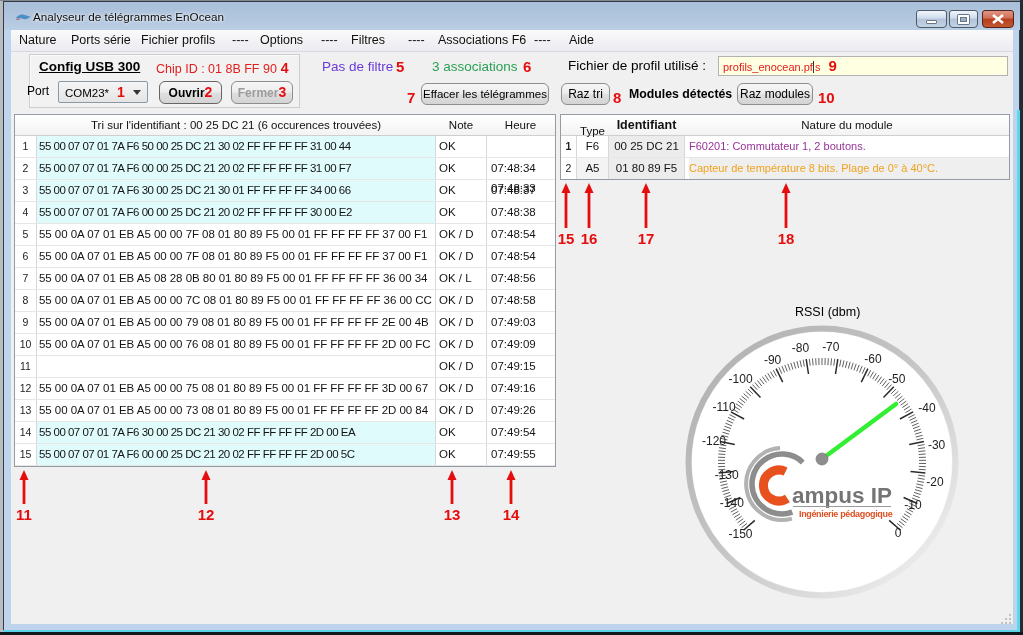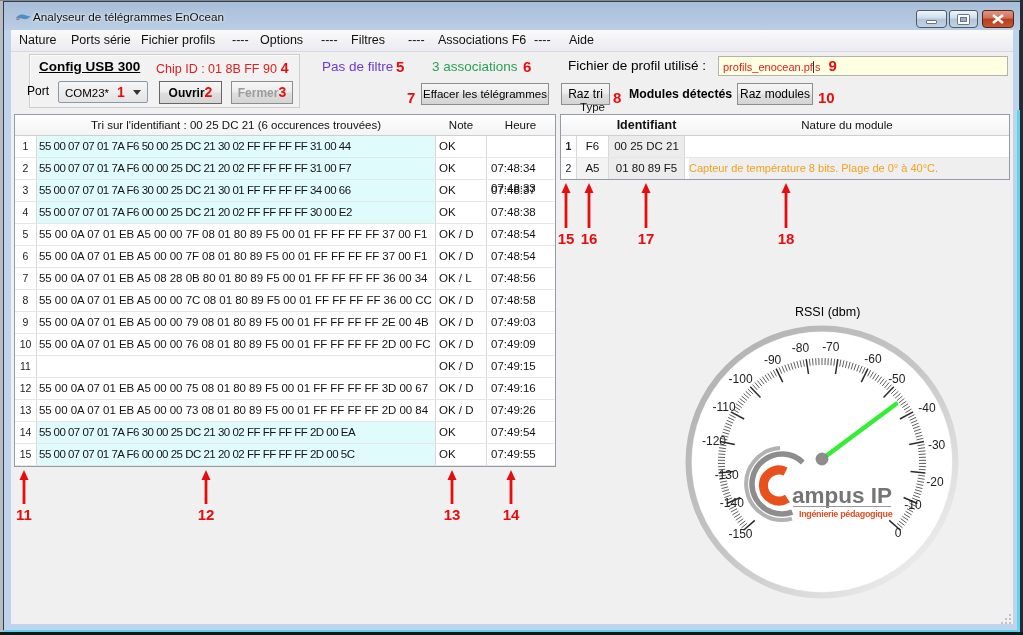--- a/index.html
+++ b/index.html
@@ -7,21 +7,21 @@
 #leftout {position:absolute;left:0;top:0;width:3px;height:632px;background:#b9bdc2}
 #topout {position:absolute;left:0;top:0;width:1023px;height:1px;background:#83888e}
 #rightcyan {position:absolute;left:1017px;top:110px;width:3px;height:522px;background:#5fd6ea}
 #rightdark {position:absolute;left:1020px;top:0px;width:3px;height:635px;background:#232b33}
 #tbar {position:absolute;left:4px;top:2px;width:1016px;height:28px;background:linear-gradient(#a9bed8,#b9cde4)}
 #menu {position:absolute;left:11px;top:30px;width:1002px;height:22px;background:linear-gradient(#fafafa,#ebebf1);border-bottom:1px solid #d4d9e4}
 #client {position:absolute;left:11px;top:52px;width:1002px;height:572px;background:#f0f0f0}
 #cyanline {position:absolute;left:3px;top:630px;width:1017px;height:2px;background:#5ad2e8}
 #botdark {position:absolute;left:0px;top:632px;width:1023px;height:3px;background:#10181e}
 .mi {position:absolute;top:3px;font-size:12.5px;color:#101010}
-.btn {position:absolute;border:1px solid #8e8e8e;border-radius:0;background:linear-gradient(#f6f6f6,#ededed 45%,#dedede 55%,#d4d4d4);font-size:12px;color:#000;text-align:center}
+.btn {position:absolute;border:1px solid #8e8e8e;border-radius:6px;background:linear-gradient(#f6f6f6,#ededed 45%,#dedede 55%,#d4d4d4);font-size:12px;color:#000;text-align:center}
 .rn {position:absolute;font-size:15px;font-weight:bold;color:#e50d0d}
 .ra {color:#e50d0d;font-weight:bold}
 .tc {position:absolute;font-size:11.5px;color:#141414;line-height:21px;white-space:nowrap;overflow:hidden}
 .ctr {text-align:center}
 .hd2 {color:#111;font-size:11.5px}
 .num {font-size:10.5px;color:#222}
 .sp1 {letter-spacing:-0.5px}
 .sp2 {letter-spacing:-0.04px}
 </style></head><body>
 <div id="winborder"></div>
@@ -165,27 +165,28 @@
     <div style="position:absolute;left:37px;top:444px;width:398px;height:21px;background:#e0fbfc"></div>
     <div class="tc ctr num" style="left:15px;top:444px;width:21px;height:21px;">15</div>
     <div class="tc sp1" style="left:39px;top:444px;width:396px;height:21px;">55 00 07 07 01 7A F6 00 00 25 DC 21 20 02 FF FF FF FF 2D 00 5C</div>
     <div class="tc " style="left:439px;top:444px;width:47px;height:21px;">OK</div>
     <div class="tc " style="left:491px;top:444px;width:63px;height:21px;">07:49:55</div>
 <div style="position:absolute;left:560px;top:114px;width:450px;height:66px;border:1px solid #959ba5;background:#fff"></div>
     <div style="position:absolute;left:576px;top:115px;width:1px;height:64px;background:#d8d8d8"></div>
     <div style="position:absolute;left:608px;top:115px;width:1px;height:64px;background:#d8d8d8"></div>
     <div style="position:absolute;left:684px;top:115px;width:1px;height:64px;background:#d8d8d8"></div>
     <div style="position:absolute;left:561px;top:115px;width:448px;height:21px;background:linear-gradient(#ffffff,#f3f3f3);border-bottom:1px solid #cfcfcf"></div>
-    <div class="tc ctr hd2" style="left:577px;top:97px;width:31px;height:21px;">Type</div>
+    <div class="tc ctr hd2" style="left:577px;top:121px;width:31px;height:21px;">Type</div>
     <div class="tc ctr hd2" style="left:609px;top:115px;width:75px;height:21px;font-weight:bold;font-size:12.5px">Identifiant</div>
     <div class="tc ctr hd2" style="left:685px;top:115px;width:324px;height:21px;">Nature du module</div>
     <div style="position:absolute;left:561px;top:157px;width:448px;height:1px;background:#e6e6e6"></div>
     <div class="tc ctr num" style="left:561px;top:136px;width:15px;height:21px;font-weight:bold">1</div>
     <div class="tc ctr" style="left:577px;top:136px;width:31px;height:21px;">F6</div>
     <div class="tc ctr" style="left:609px;top:136px;width:75px;height:21px;background:#ececec">00 25 DC 21</div>
+    <div class="tc " style="left:689px;top:136px;width:320px;height:21px;color:#993399;font-size:11px">F60201: Commutateur 1, 2 boutons.</div>
     <div class="tc ctr num" style="left:561px;top:158px;width:15px;height:21px;">2</div>
     <div class="tc ctr" style="left:577px;top:158px;width:31px;height:21px;background:#f4f3f3">A5</div>
     <div class="tc ctr" style="left:609px;top:158px;width:75px;height:21px;background:#ececec">01 80 89 F5</div>
     <div class="tc " style="left:689px;top:158px;width:320px;height:21px;color:#efa31f;background:#f0efef;font-size:11px">Capteur de température 8 bits. Plage de 0° à 40°C.</div>
 <svg style="position:absolute;left:19px;top:470px" width="10" height="34">
       <polygon points="5,0 9.5,10 0.5,10" fill="#e50d0d"></polygon>
       <rect x="3.6" y="9" width="2.8" height="25" fill="#e50d0d"></rect>
     </svg>
     <div class="rn" style="left:10px;top:506px;width:28px;text-align:center">11</div>
     <svg style="position:absolute;left:201px;top:470px" width="10" height="34">

